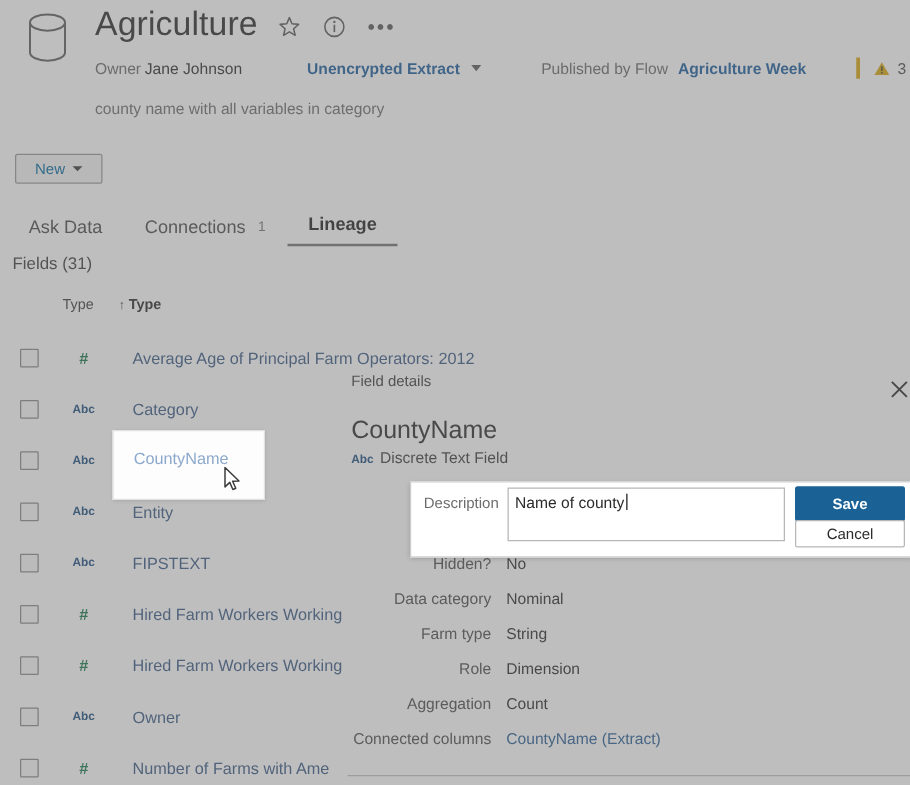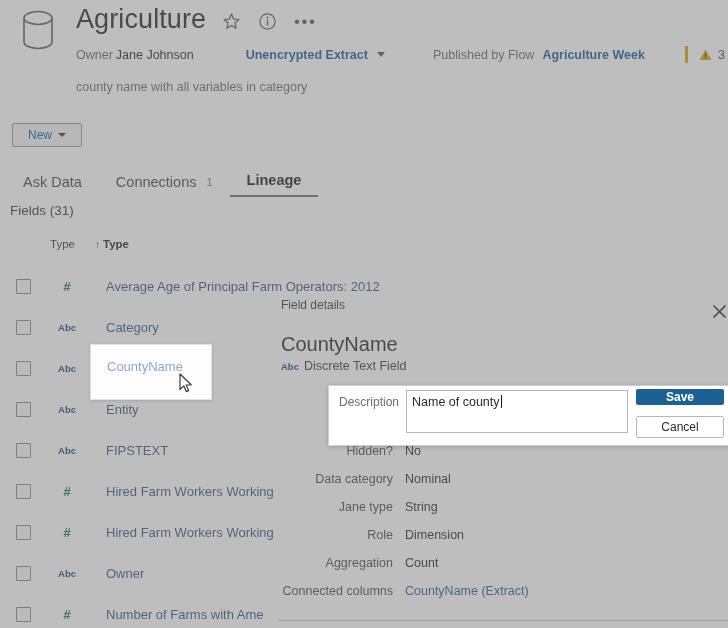--- a/index.html
+++ b/index.html
@@ -334,21 +334,21 @@
     display: inline-block;
     width: 1px;
     height: 13px;
     background: #1a1a1a;
     vertical-align: -2px;
     margin-left: 1px;
   }
   .btn-save {
     position: absolute;
     left: 307px; top: 3px;
-    width: 88px; height: 16px;
+    width: 88px; height: 28px;
     background: #1a6296;
     color: #ffffff;
     font-size: 12px;
     font-weight: bold;
     display: flex;
     align-items: center;
     justify-content: center;
     border-radius: 2px;
     cursor: pointer;
   }
@@ -500,21 +500,21 @@
     <div id="detail-rows">
         <div class="drow" style="top: 444px;">
           <div class="k">Hidden?</div>
           <div class="v">No</div>
         </div>
         <div class="drow" style="top: 472px;">
           <div class="k">Data category</div>
           <div class="v">Nominal</div>
         </div>
         <div class="drow" style="top: 500px;">
-          <div class="k">Jane type</div>
+          <div class="k">Farm type</div>
           <div class="v">String</div>
         </div>
         <div class="drow" style="top: 528px;">
           <div class="k">Role</div>
           <div class="v">Dimension</div>
         </div>
         <div class="drow" style="top: 556px;">
           <div class="k">Aggregation</div>
           <div class="v">Count</div>
         </div>

